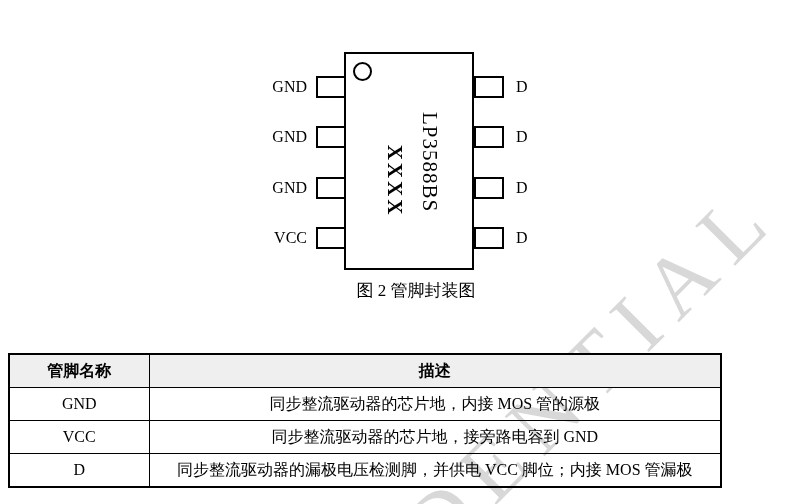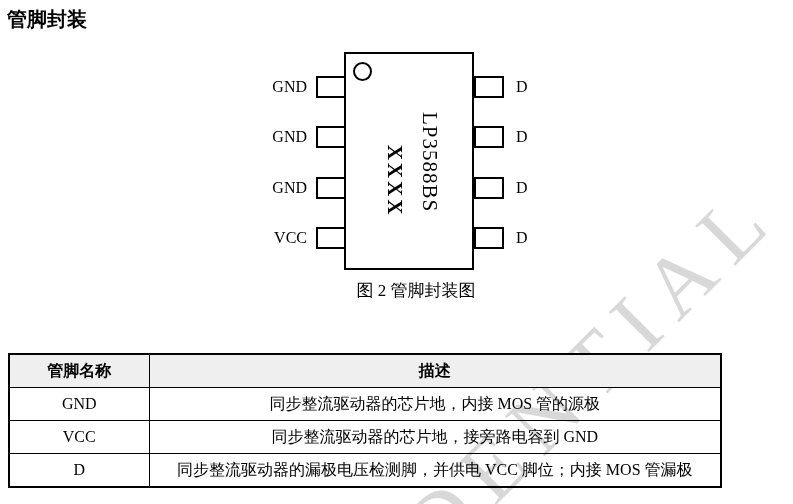--- a/index.html
+++ b/index.html
@@ -134,21 +134,20 @@
     padding: 0 8px;
   }
 </style>
 </head>
 <body>
 
 <div class="page">
 
   <div class="watermark">CONFIDENTIAL</div>
 
-  <h1 class="section-title t1">管脚封装</h1>
 
   <div>
     <div class="chip-body"></div>
     <div class="pin1-dot"></div>
     <div class="chip-part">LP3588BS</div>
     <div class="chip-marking">XXXX</div>
 
     <div class="pin-label left r1">GND</div>
     <div class="pin-box left r1"></div>
     <div class="pin-label left r2">GND</div>

